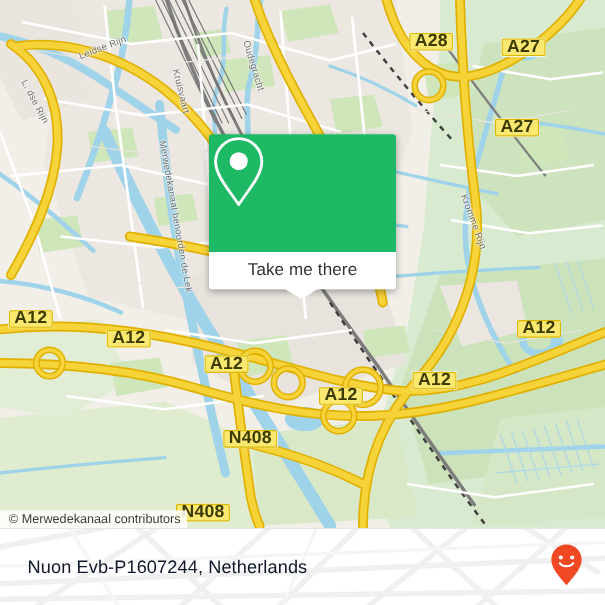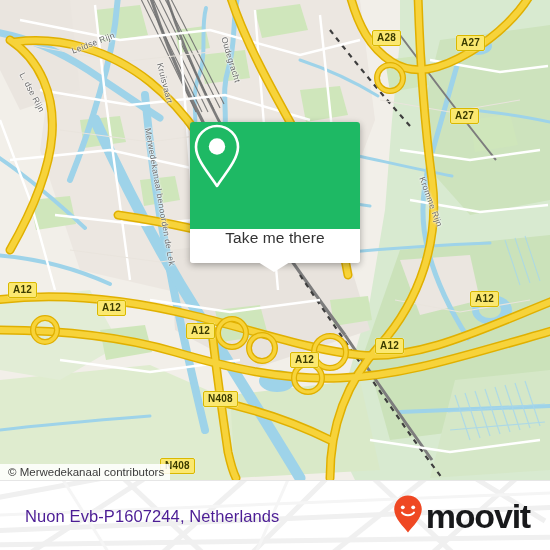--- a/index.html
+++ b/index.html
@@ -25,21 +25,21 @@
     pointer-events:none;
   }
 
   
   .shield{
     position:absolute;
     background:#fbe870;
     border:1px solid #d9b800;
     border-radius:2px;
     color:#3b3b00;
-    font-size:10px;font-weight:bold;
+    font-size:16px;font-weight:bold;
     padding:1px 4px 2px 4px;
     line-height:11px;
     letter-spacing:.2px;
     box-shadow:0 0 1px rgba(255,255,255,.9);
   }
 
   
   .popup{
     position:absolute;left:190px;top:122px;width:170px;
     border-radius:3px;
@@ -48,21 +48,21 @@
   }
   .popup-top{
     background:#1eb964;
     height:107px;width:100%;
     border-radius:3px 3px 0 0;
     display:flex;align-items:center;justify-content:center;
   }
   .popup-bottom{
     background:#ffffff;height:34px;width:100%;
     border-radius:0 0 3px 3px;
-    display:flex;align-items:flex-start;justify-content:center;
+    display:flex;align-items:center;justify-content:center;
     position:relative;
   }
   .popup-bottom .cta{
     font-size:15.5px;color:#333;letter-spacing:.1px;
   }
   .popup-tail{
     position:absolute;left:68px;bottom:-9px;
     width:0;height:0;
     border-left:16px solid transparent;
     border-right:16px solid transparent;
@@ -80,21 +80,21 @@
 
   
   .footer{
     position:absolute;left:0;top:480px;width:550px;height:70px;
     background:#ffffff;overflow:hidden;
     border-top:1px solid #e6e6e6;
   }
   .footer-bg{position:absolute;left:0;top:0;opacity:1;}
   .footer-title{
     position:absolute;left:25px;top:50%;transform:translateY(-50%);
-    font-size:16.5px;color:#4c1d95;white-space:nowrap;letter-spacing:.1px;
+    font-size:16.5px;color:#0f172a;white-space:nowrap;letter-spacing:.1px;
   }
   .brand{
     position:absolute;right:20px;top:50%;transform:translateY(-50%);
     display:flex;align-items:center;gap:3px;
   }
   .brand-word{
     font-size:34px;font-weight:bold;color:#18191b;
     letter-spacing:-1.2px;line-height:34px;
   }
 </style>
@@ -354,17 +354,16 @@
 
     <div class="brand">
       <span>
         <svg width="30" height="40" viewBox="0 0 30 40">
           <path d="M15 1.5 C7.3 1.5 1.2 7.6 1.2 15.3 C1.2 24.3 11 33.2 15 38.5 C19 33.2 28.8 24.3 28.8 15.3 C28.8 7.6 22.7 1.5 15 1.5 Z" fill="#ef4823"></path>
           <circle cx="9.8" cy="13.3" r="1.9" fill="#ffffff"></circle>
           <circle cx="20.2" cy="13.3" r="1.9" fill="#ffffff"></circle>
           <path d="M9 18.5 C11 22 19 22 21 18.5" stroke="#ffffff" stroke-width="2" fill="none" stroke-linecap="round"></path>
         </svg>
       </span>
-      <span class="brand-word">moovit</span>
     </div>
   </div>
 
 </div>
 
 </body></html>

